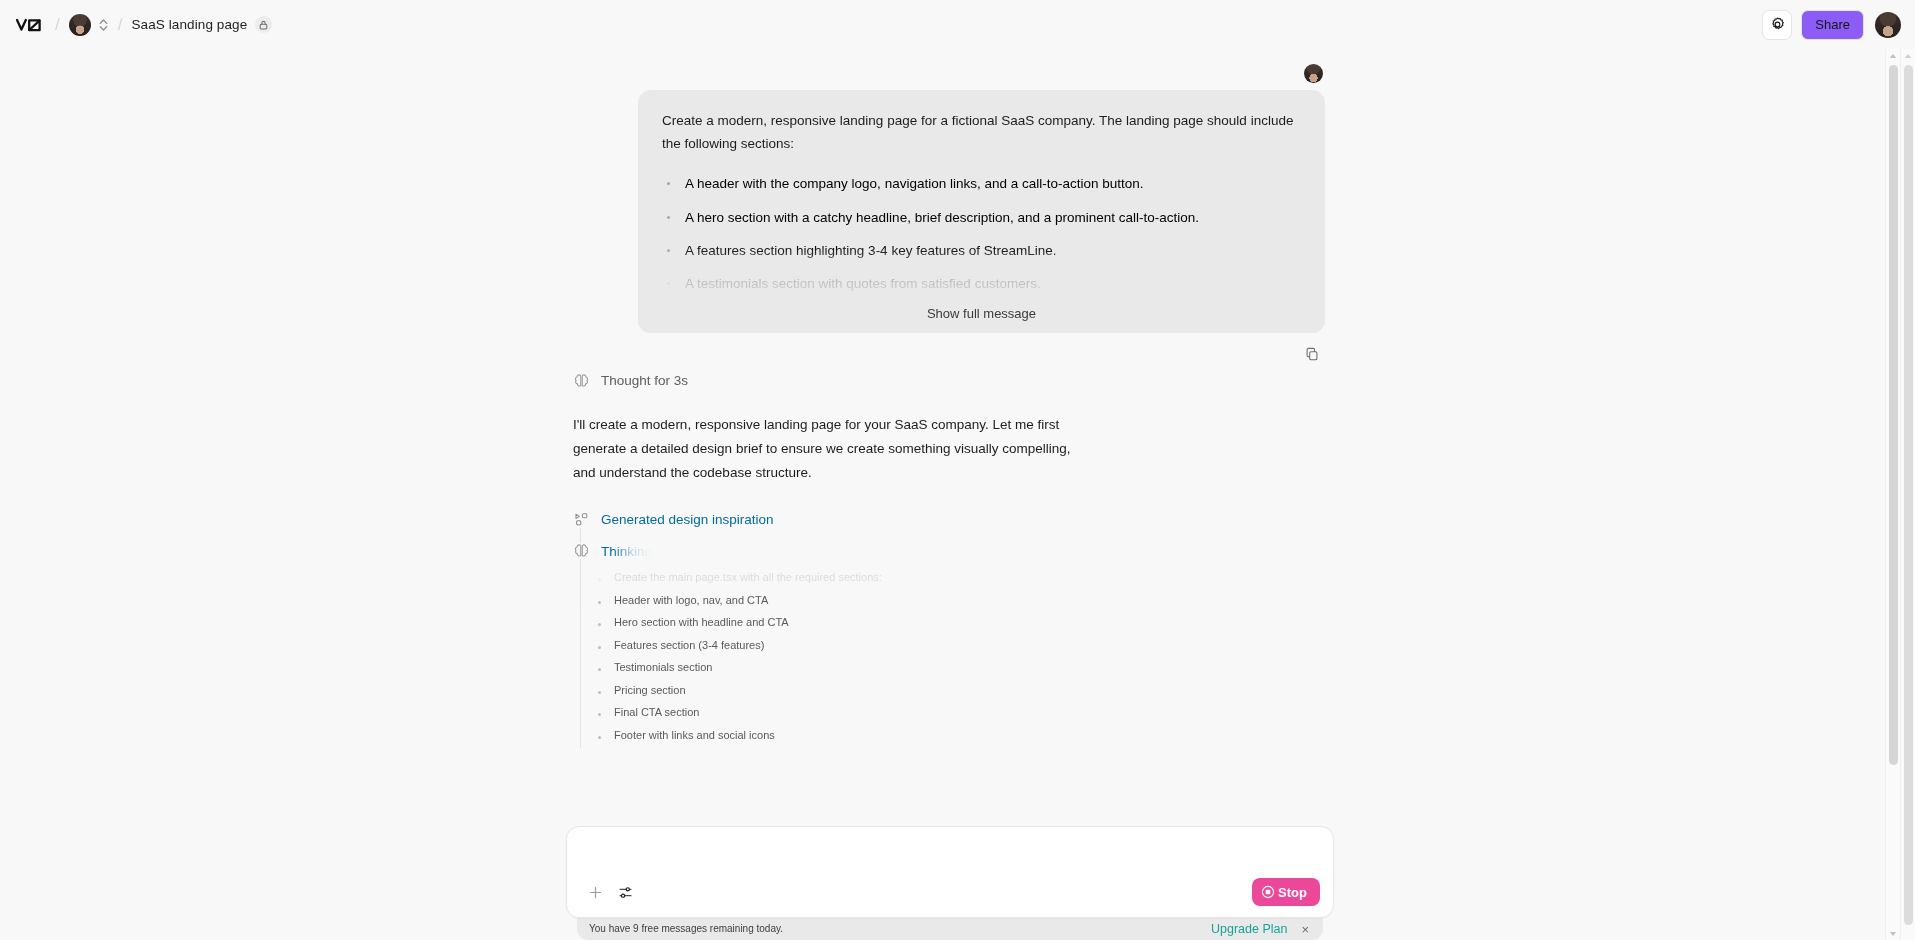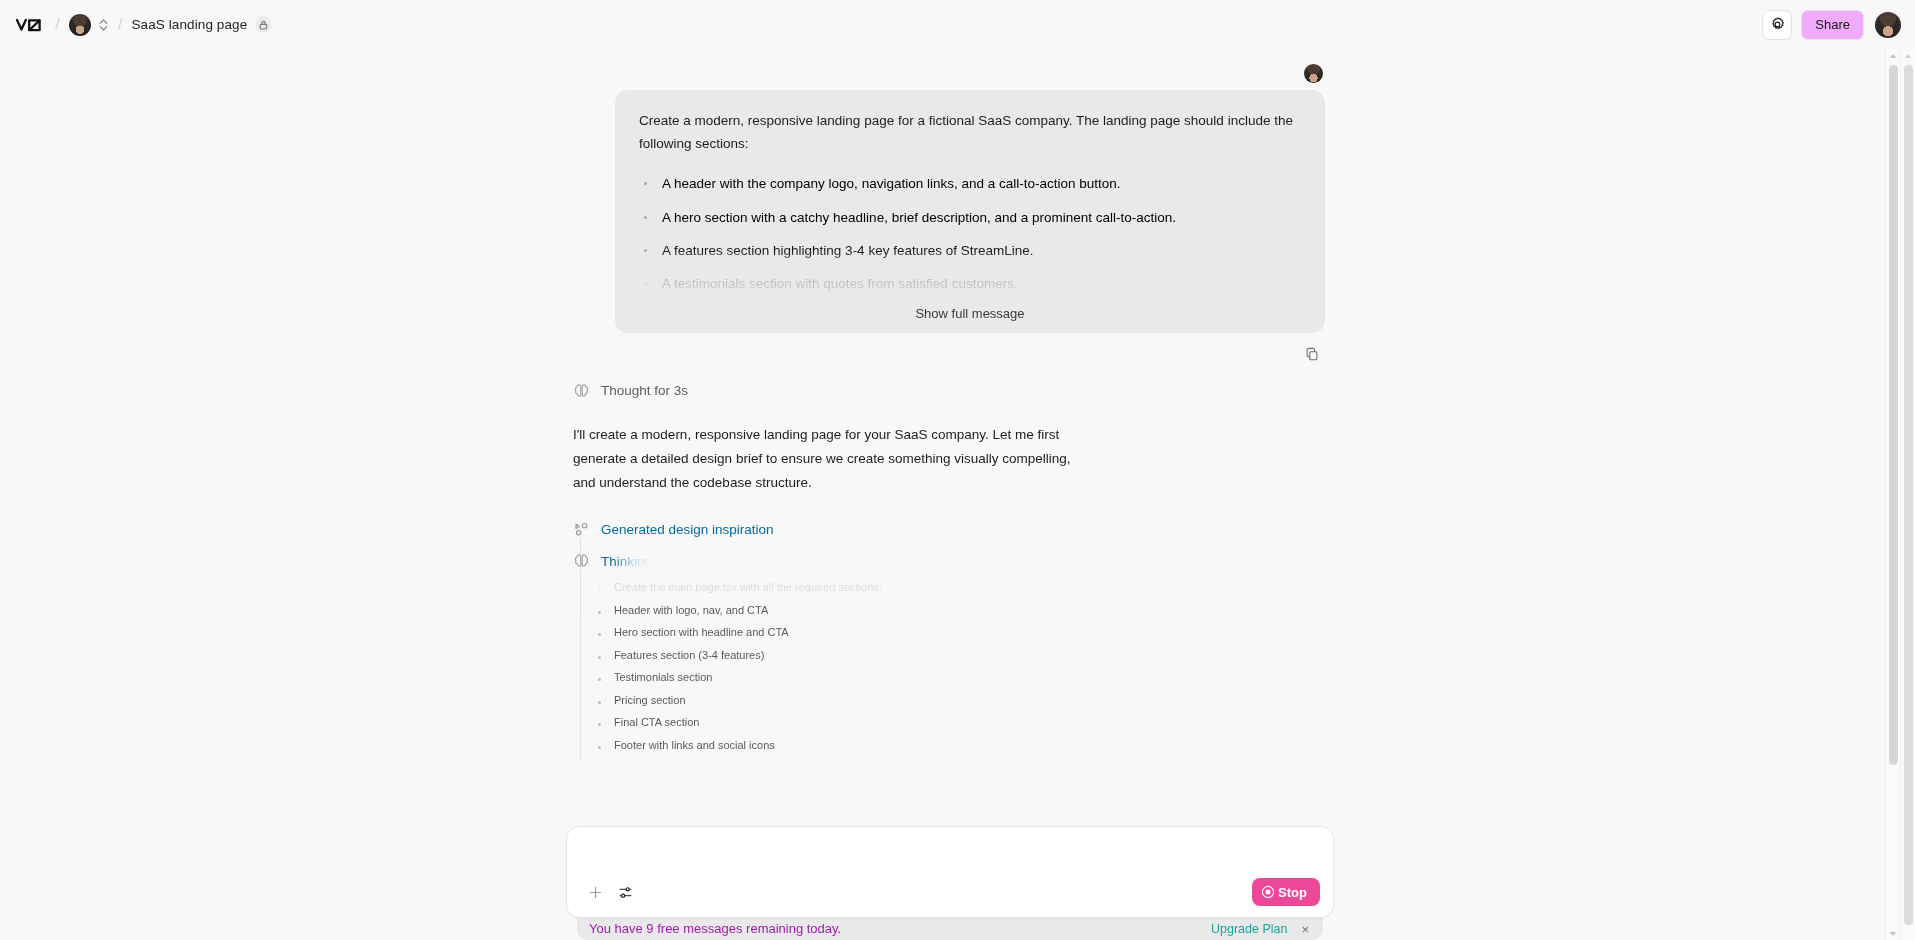--- a/index.html
+++ b/index.html
@@ -93,21 +93,21 @@
     border-radius: 7px;
     background: #fff;
     display: flex; align-items: center; justify-content: center;
     cursor: pointer;
   }
 
   .share-btn {
     height: 30px;
     border: 1px solid #e4e4e4;
     border-radius: 7px;
-    background: #f0abfc;
+    background: #8b5cf6;
     font-size: 13px;
     color: #161616;
     padding: 0 13px;
     display: flex; align-items: center;
     cursor: pointer;
     font-family: inherit;
   }
 
   .avatar-lg {
     width: 26px; height: 26px;
@@ -155,21 +155,21 @@
     background-color: #3a2f2a;
   }
 
   .user-bubble {
     position: relative;
     background: #e9e9e9;
     border-radius: 13px;
     padding: 19px 24px 0 24px;
     height: 243px;
     overflow: hidden;
-    margin-left: 50px;
+    margin-left: 73px;
   }
 
   .user-bubble p {
     font-size: 13.5px;
     line-height: 1.72;
     color: #1d1d1d;
   }
 
   .user-bubble ul {
     list-style: none;
@@ -219,21 +219,20 @@
 
   .copy-btn {
     width: 22px; height: 22px;
     display: flex; align-items: center; justify-content: center;
     cursor: pointer;
     border-radius: 4px;
   }
 
   
   .assistant {
-    margin-top: 10px;
     padding-left: 8px;
   }
 
   .step-row {
     display: flex;
     align-items: center;
     gap: 12px;
     height: 31px;
     position: relative;
   }
@@ -387,22 +386,22 @@
     margin: -11px 11px 0 11px;
     padding: 0 14px 0 12px;
     display: flex;
     align-items: center;
     position: relative;
     z-index: -1;
     padding-top: 10px;
   }
 
   .notice-text {
-    font-size: 13px;
-    color: #a21caf;
+    font-size: 10px;
+    color: #404040;
   }
 
   .notice-right {
     margin-left: auto;
     display: flex;
     align-items: flex-end;
     gap: 14px;
   }
 
   .upgrade-link {

